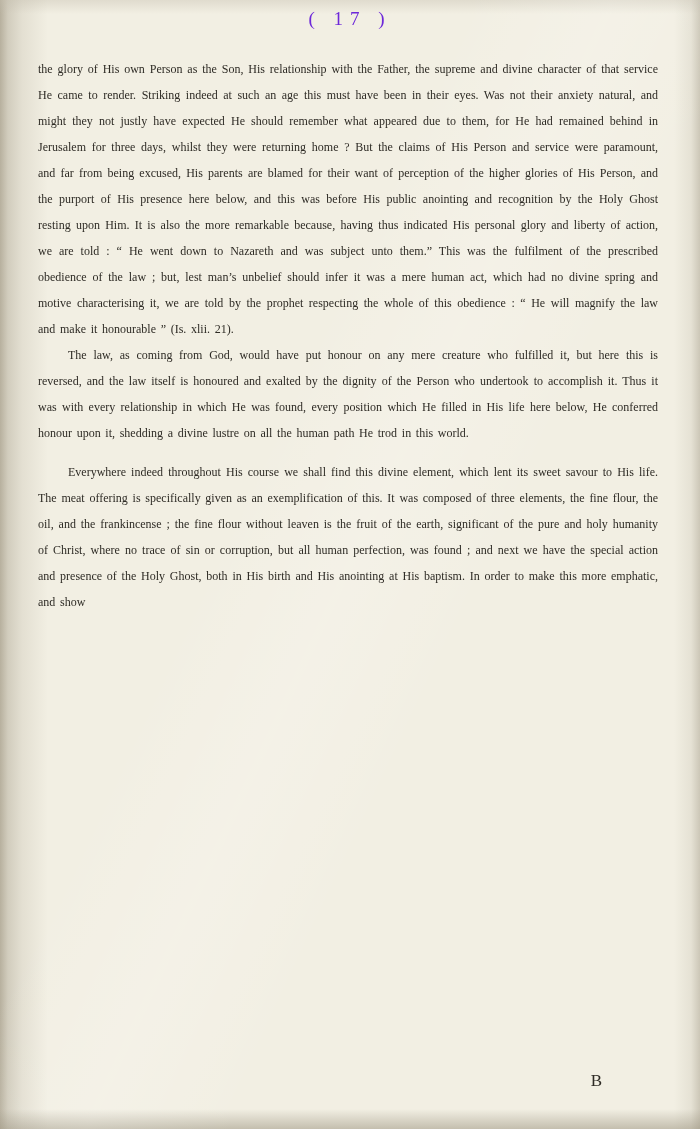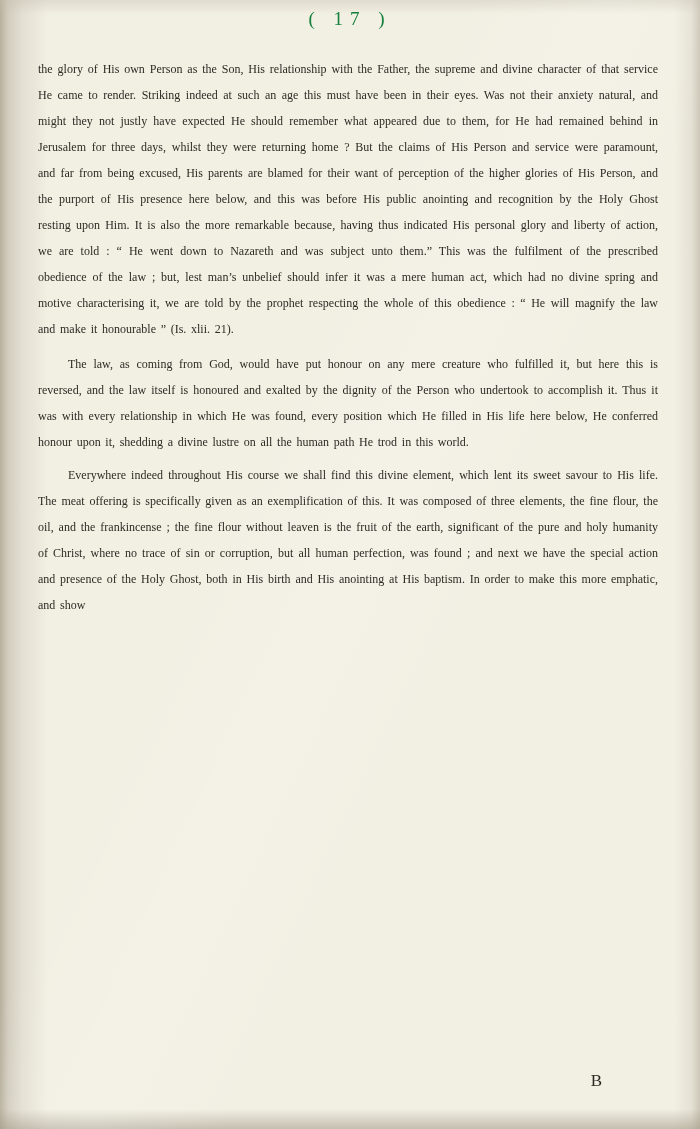--- a/index.html
+++ b/index.html
@@ -53,42 +53,41 @@
       rgba(255,255,255,0.16) 50%,
       rgba(255,255,255,0) 62%);
   }
   .page-number {
     position: absolute;
     top: 8px;
     left: 0; right: 0;
     text-align: center;
     font-size: 19px;
     letter-spacing: 7px;
-    color: #15803d;
+    color: #6d28d9;
   }
   .text-block {
     position: absolute;
     top: 56px;
     left: 38px;
     right: 42px;
     text-align: justify;
     font-size: 12px;
     line-height: 26px;
     word-spacing: 0.14em;
   }
   .text-block p {
     margin: 0;
     text-indent: 0;
   }
   .text-block p.indented {
     text-indent: 30px;
-    margin-top: 9px;
   }
   .text-block p.indented.gap {
-    margin-top: 7px;
+    margin-top: 13px;
   }
   .signature-mark {
     position: absolute;
     right: 98px;
     bottom: 38px;
     font-size: 17px;
     color: #2e2b25;
   }
 </style>
 </head>

